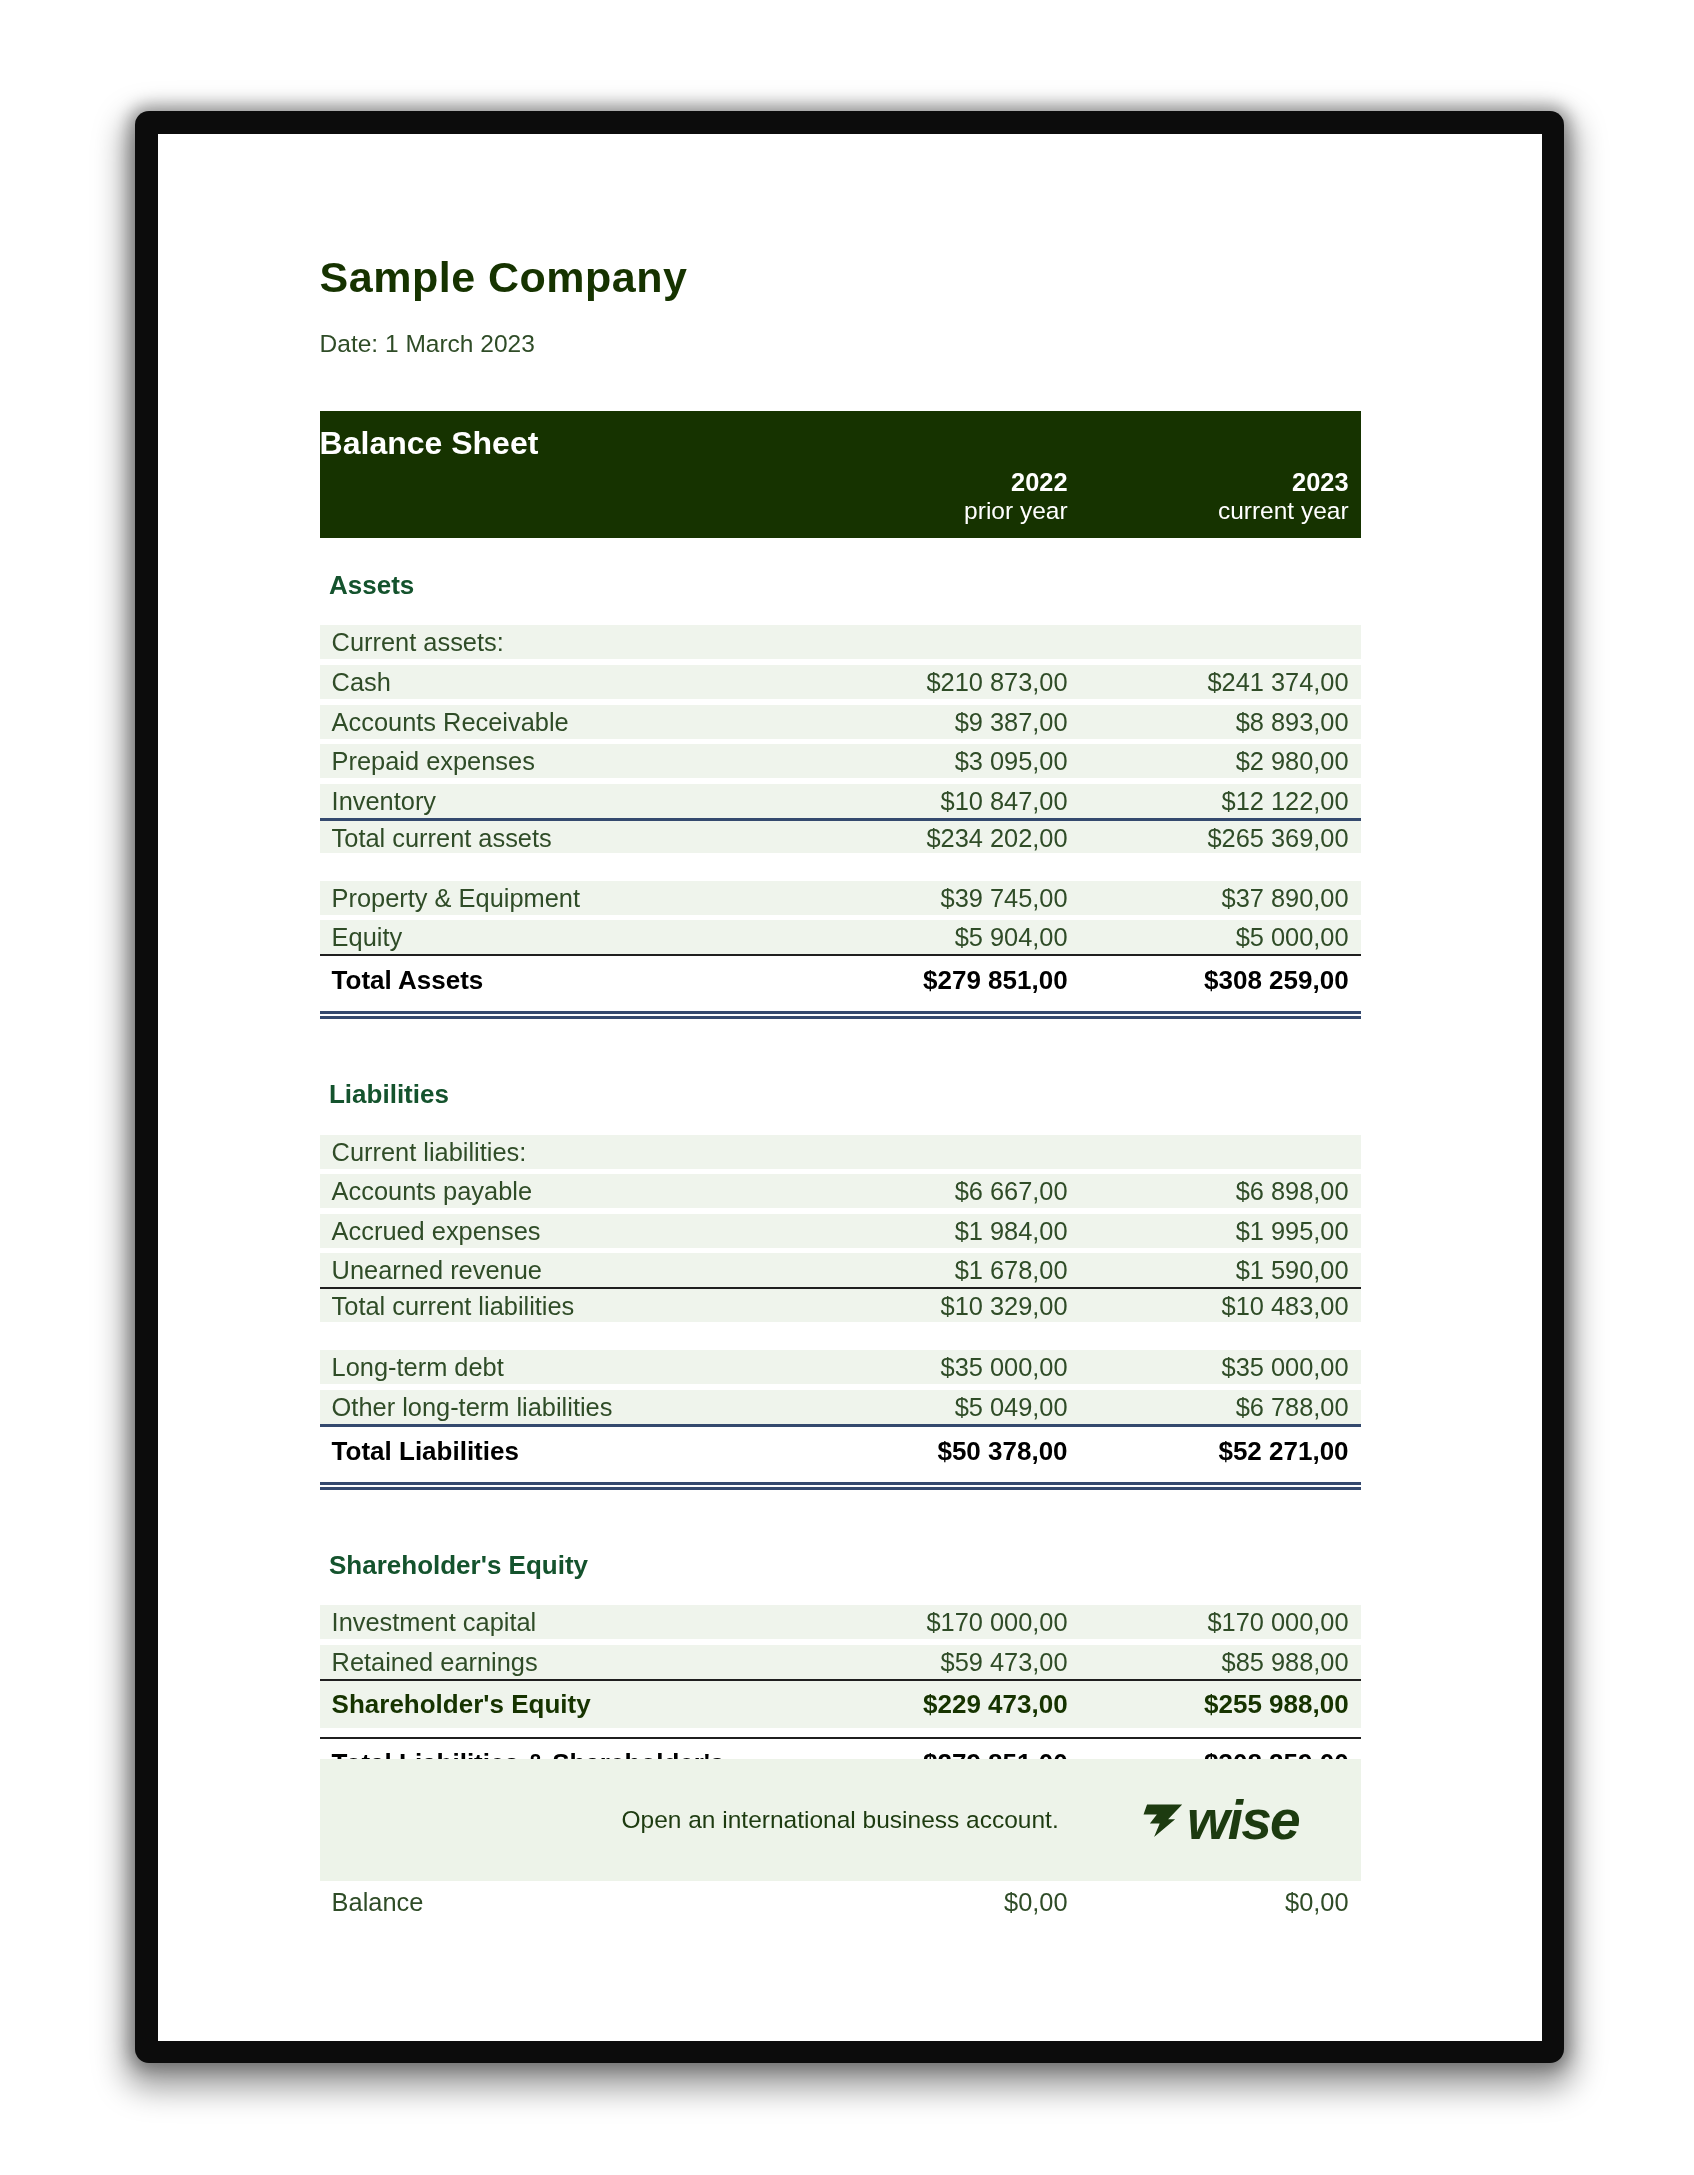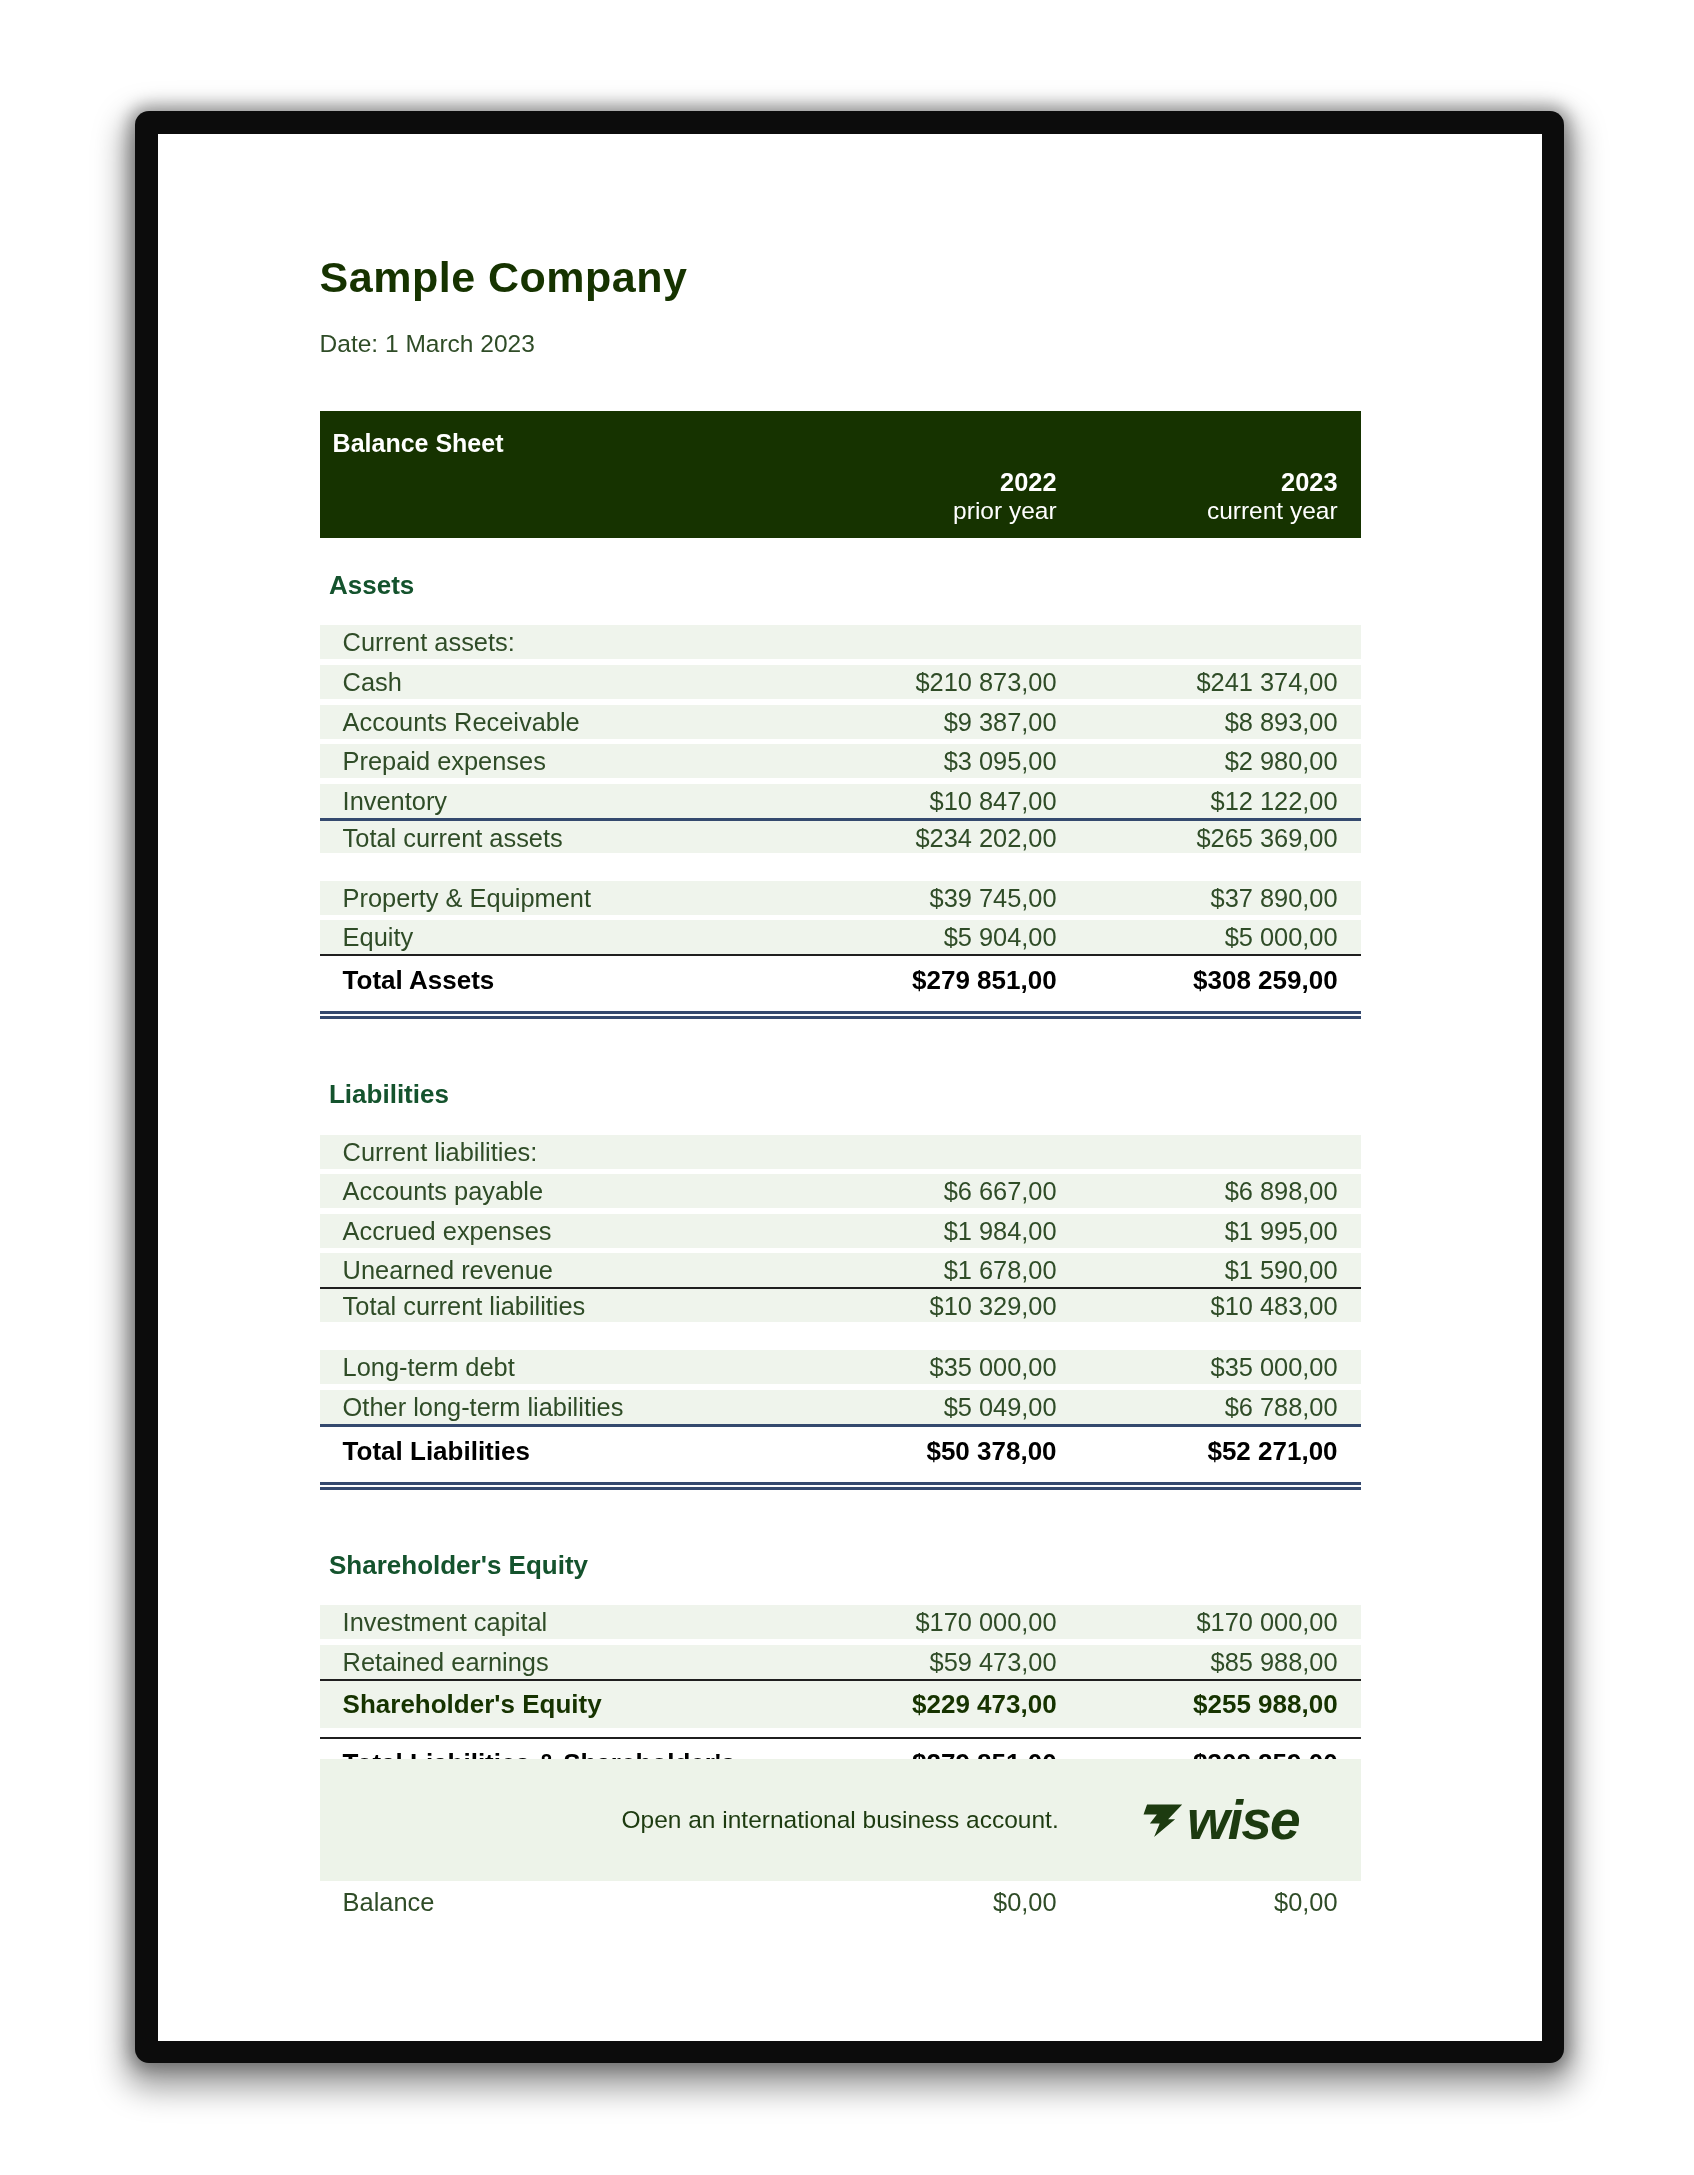--- a/index.html
+++ b/index.html
@@ -34,34 +34,33 @@
   }
   .doc-date{
     margin-top:28px;
     font-size:24.5px;
     color:#2f4c27;
   }
   
   .grid3{
     display:grid;
     grid-template-columns:1fr 264px 281px;
-    padding:0 23px;
+    padding:0 12px;
     box-sizing:border-box;
   }
   .cell-v{text-align:right;}
   
   .sheet-bar{
     margin-top:53px;
     background:#163300;
     color:#ffffff;
     padding:17px 0 13px 0;
   }
   .sheet-bar .bar-title{
-    font-size:25px;font-weight:bold;
-    padding-left:13px;
+    font-size:32px;font-weight:bold;
     line-height:30px;
   }
   .sheet-bar .bar-years{margin-top:9.4px;}
   .year-num{font-size:25.4px;font-weight:bold;line-height:30px;}
   .year-cap{font-size:24.5px;font-weight:normal;line-height:28px;}
   
   .section-heading{
     font-size:26px;font-weight:bold;color:#14532d;
     margin:60px 0 24.5px 9.4px;
   }

